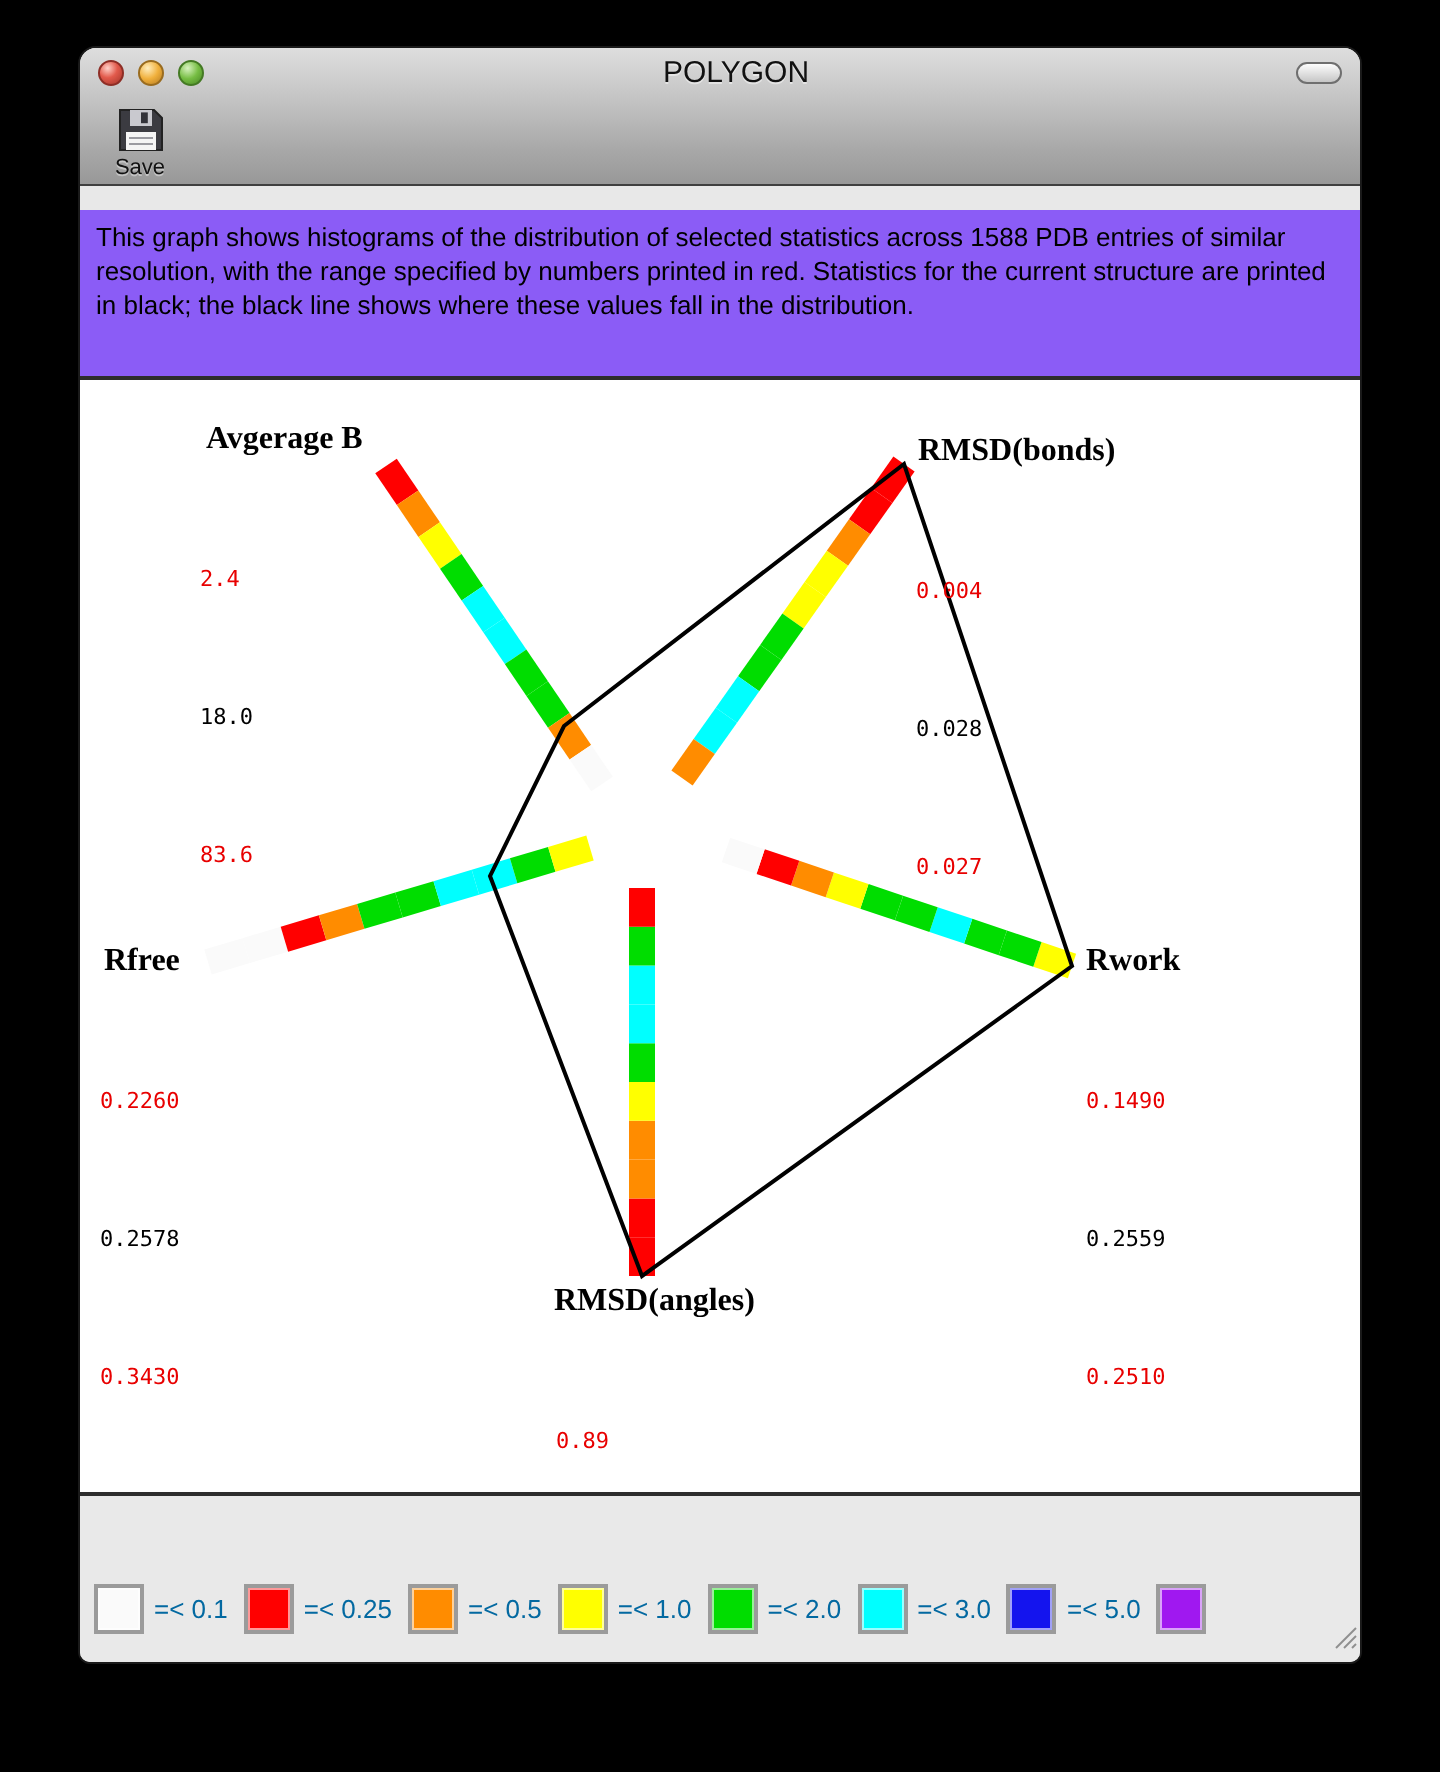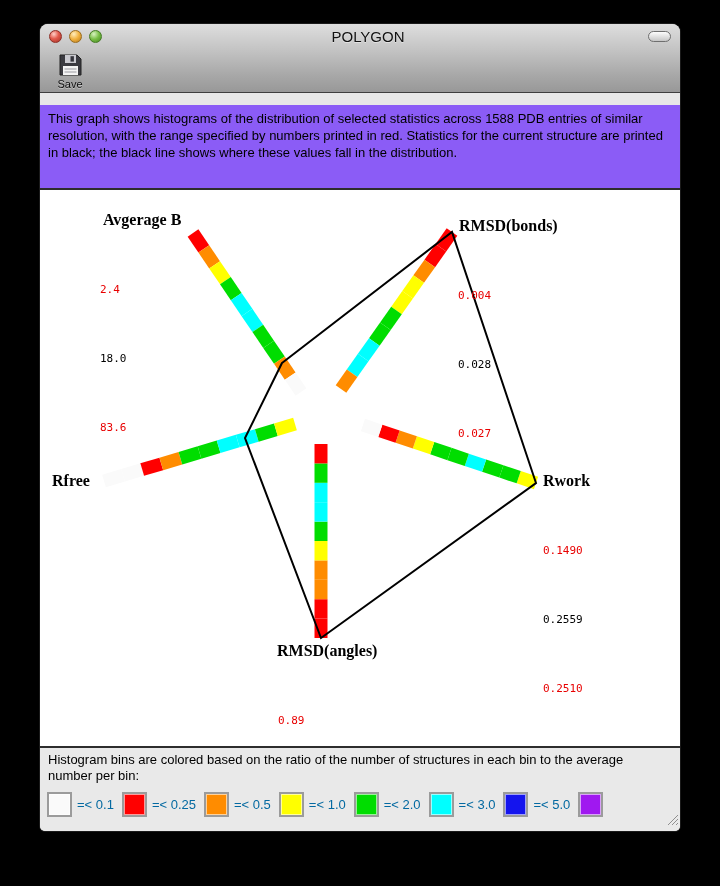--- a/index.html
+++ b/index.html
@@ -187,26 +187,30 @@
     </div>
 
     <div class="axis-block axis-name pos-angles-name">RMSD(angles)</div>
     <div class="axis-block axis-vals pos-angles-vals">
       <div class="v-red">0.89</div>
       <div class="v-black">4.52</div>
       
     </div>
 
     <div class="axis-block axis-name pos-rfree-name">Rfree</div>
+    <div class="axis-block axis-vals pos-rfree-vals">
+      <div class="v-red">0.2260</div>
+      <div class="v-black">0.2578</div>
+      <div class="v-red">0.3430</div>
+    </div>
   </div>
 
   <div class="divider" style="top:722px"></div>
 
   <div class="legend-panel">
-    <div class="legend-text">Histogram bins are colored based on the ratio of the number of structures in each bin to the average number per bin:</div>
     <div class="legend-row">
       <div class="swatch" style="background: rgb(250, 250, 250);"></div>
       <span class="bin-label">=&lt; 0.1</span>
       <div class="swatch" style="background: rgb(255, 0, 0);"></div>
       <span class="bin-label">=&lt; 0.25</span>
       <div class="swatch" style="background: rgb(255, 140, 0);"></div>
       <span class="bin-label">=&lt; 0.5</span>
       <div class="swatch" style="background: rgb(255, 255, 0);"></div>
       <span class="bin-label">=&lt; 1.0</span>
       <div class="swatch" style="background: rgb(0, 221, 0);"></div>

